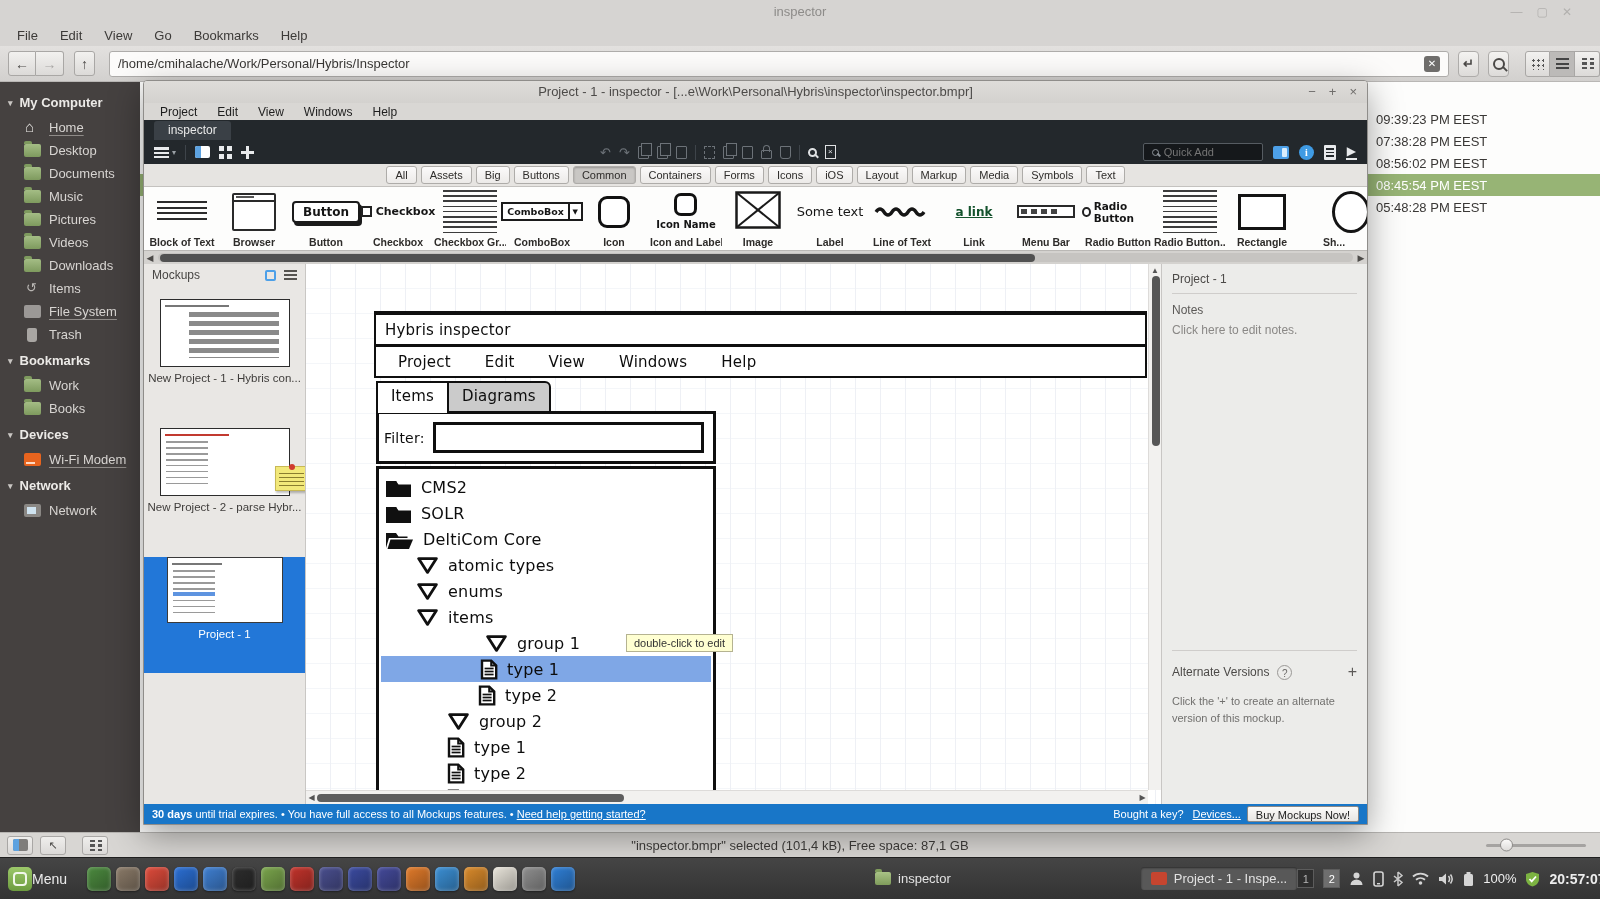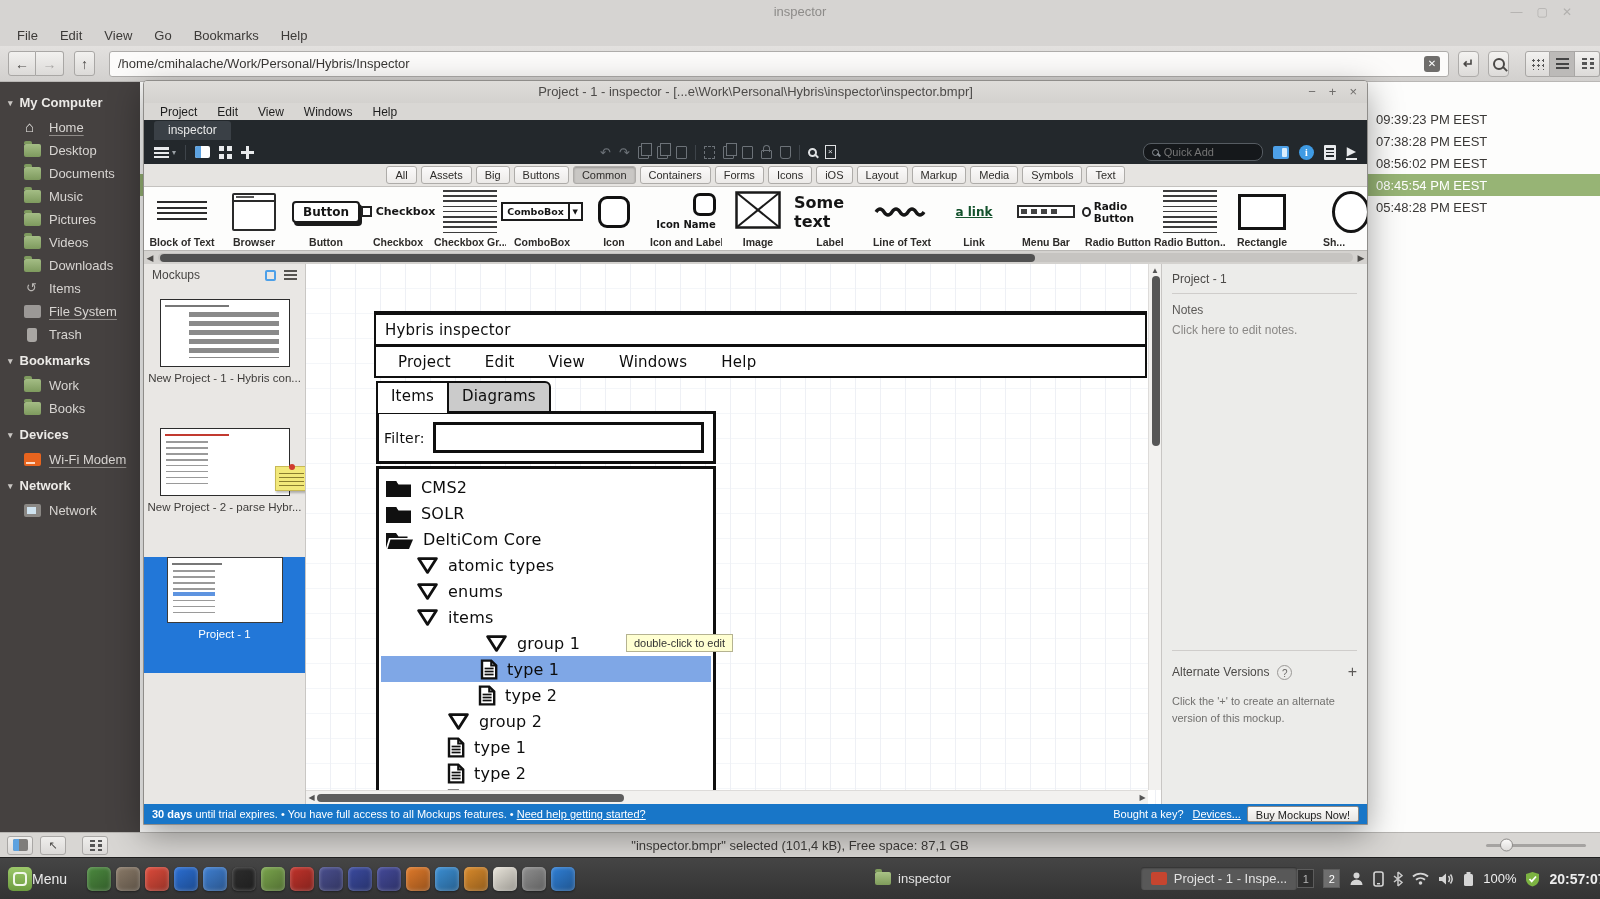--- a/index.html
+++ b/index.html
@@ -104,21 +104,21 @@
   .ic-plus::before,.ic-plus::after{content:'';position:absolute;background:#e8eaec}
   .ic-plus::before{left:5px;top:0;width:3px;height:13px}.ic-plus::after{top:5px;left:0;height:3px;width:13px}
   .gico{color:#6c7278;font-size:13px;line-height:1}
   .gbox{width:11px;height:13px;border:1.5px solid #6c7278;border-radius:1px;position:relative}
   .gbox.sheet::after{content:'';position:absolute;left:2px;top:-4px;width:9px;height:11px;border:1.5px solid #6c7278;background:#23282c}
   .gbox.lockb{height:9px;margin-top:5px}
   .gbox.lockb::before{content:'';position:absolute;left:1px;top:-6px;width:5px;height:6px;border:1.5px solid #6c7278;border-bottom:none;border-radius:4px 4px 0 0}
   .wmag{width:9px;height:9px;border:2px solid #dfe1e3;border-radius:50%;position:relative}
   .wmag::after{content:'';position:absolute;width:5px;height:2px;background:#dfe1e3;transform:rotate(45deg);right:-4px;bottom:-2px}
   .wdoc{width:11px;height:14px;border:1.5px solid #dfe1e3;position:relative;color:#dfe1e3;font-size:8px;text-align:center;line-height:12px}
-  .quickadd{display:flex;align-items:center;background:#15181b;border:1px solid #565c62;border-radius:8px;height:17px;
+  .quickadd{display:flex;align-items:center;background:#15181b;border:1px solid #565c62;border-radius:2px;height:17px;
     padding:8px 8px;width:120px}
   .quickadd .gm{width:7px;height:7px;border:1.5px solid #8b9197;border-radius:50%;position:relative;margin-right:5px;flex:0 0 auto}
   .quickadd .gm::after{content:'';position:absolute;width:4px;height:1.5px;background:#8b9197;transform:rotate(45deg);right:-3px;bottom:-1px}
   .quickadd input{background:transparent;border:none;outline:none;color:#aab0b6;font-size:11px;width:100%;font-family:inherit}
   .ic-panels2{width:16px;height:13px;background:#4da0e8;border-radius:2px;position:relative}
   .ic-panels2::after{content:'';position:absolute;right:2px;top:2px;bottom:2px;width:5px;background:#d9ecfb;border-radius:1px}
   .ic-info{width:15px;height:15px;border-radius:50%;background:#3f9be4;color:#fff;font-size:10px;font-weight:bold;
     text-align:center;line-height:15px;font-family:"Liberation Serif",serif}
   .ic-doclines{width:12px;height:15px;background:#e8eaec;border-radius:1px;position:relative}
   .ic-doclines::after{content:'';position:absolute;left:2px;right:2px;top:3px;height:9px;
@@ -140,24 +140,24 @@
   .sk-browser::after{content:'';position:absolute;left:2px;top:1px;width:18px;height:2px;background:#555}
   .sk-button{border:2px solid #1b1b1b;border-radius:4px;padding:2px 9px;font-size:12px;font-weight:600;
     box-shadow:2px 3px 0 #1b1b1b;background:#fff}
   .sk-check{display:flex;align-items:center;font-size:11px;font-weight:600;gap:4px}
   .sk-check .bx{width:11px;height:11px;border:2px solid #222;background:#fff}
   .sk-list{width:54px;height:44px;background:repeating-linear-gradient(to bottom,#3c3c3c 0 1.5px,transparent 1.5px 5.2px)}
   .sk-combo{display:flex;border:2px solid #1b1b1b;background:#fff;align-items:stretch}
   .sk-combo .t{font-size:9.5px;font-weight:600;padding:2px 4px}
   .sk-combo .a{border-left:2px solid #1b1b1b;width:13px;display:flex;align-items:center;justify-content:center;font-size:7px}
   .sk-iconsq{width:32px;height:32px;border:3px solid #111;border-radius:9px;background:#fff}
-  .sk-iconlabel{display:flex;flex-direction:column;align-items:flex-end}
+  .sk-iconlabel{display:flex;flex-direction:column;align-items:center}
   .sk-iconlabel .bx{width:23px;height:23px;border:3px solid #111;border-radius:7px;background:#fff;margin-bottom:3px}
   .sk-iconlabel .t{font-size:10px;font-weight:600}
-  .sk-labeltxt{font-size:16px;font-weight:700}
+  .sk-labeltxt{font-size:13px;font-weight:400}
   .sk-link{font-size:12px;color:#14532d;text-decoration:underline;font-weight:600}
   .sk-menubar{width:58px;height:13px;border:2px solid #2a2a2a;background:#fff;position:relative}
   .sk-menubar::after{content:'';position:absolute;left:2px;top:2px;right:14px;bottom:2px;
     background:repeating-linear-gradient(to right,#444 0 6px,transparent 6px 10px)}
   .sk-radio{display:flex;align-items:center;font-size:10.5px;font-weight:600;gap:3px}
   .sk-radio .o{width:10px;height:10px;border:2px solid #222;border-radius:50%;background:#fff}
   .sk-rect{width:48px;height:36px;border:3px solid #141414;background:#fff}
   .sk-circle{width:42px;height:42px;border:3px solid #141414;border-radius:50%;background:#fff;margin-left:34px}
 
   .bw-pscroll{height:14px;background:#d4d2cf;border-top:1px solid #bab8b5;position:relative;display:flex;align-items:center}

